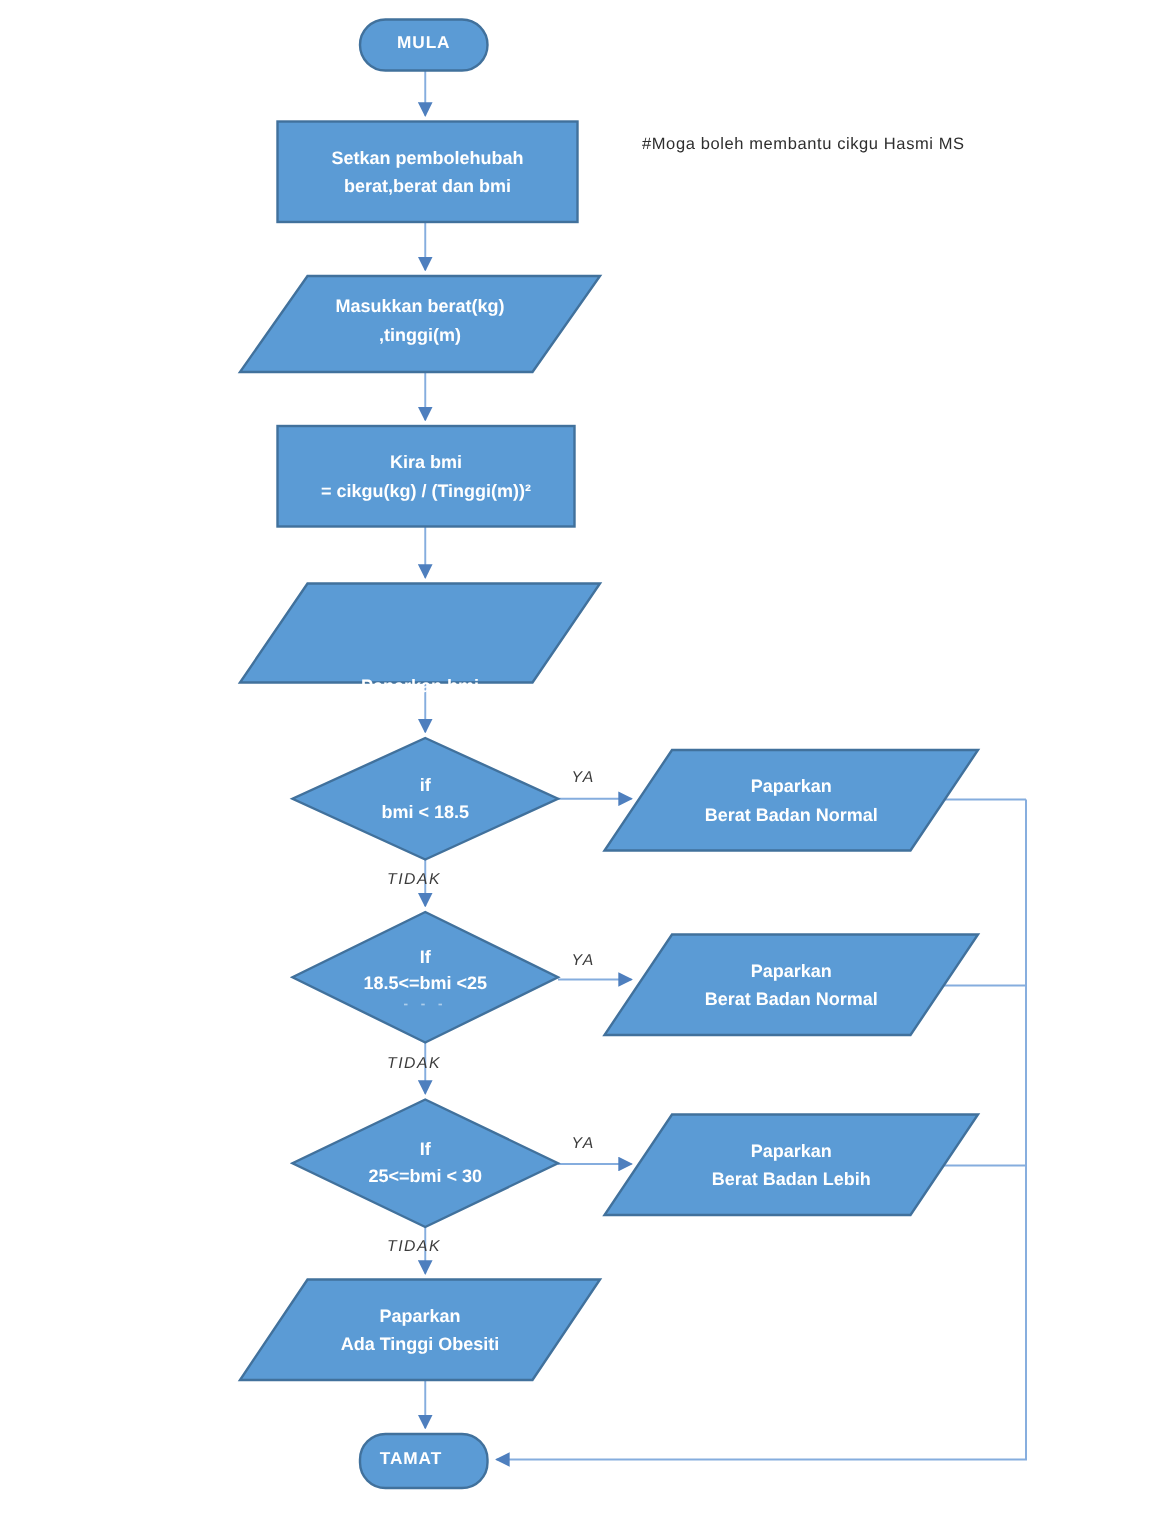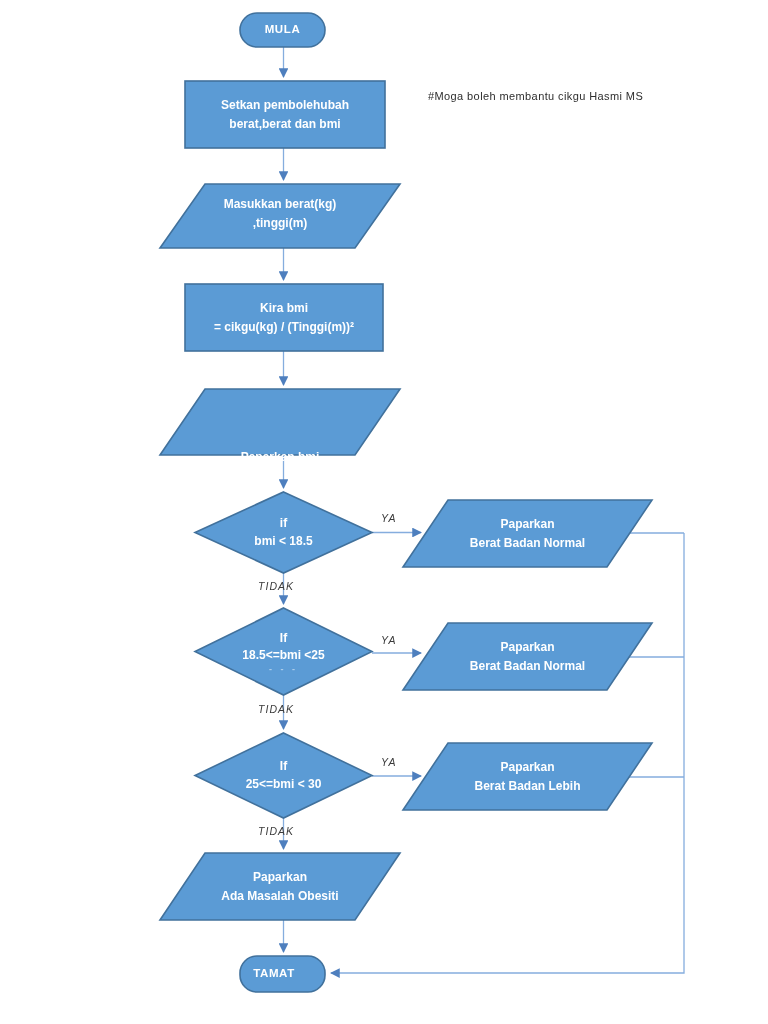--- a/index.html
+++ b/index.html
@@ -152,21 +152,21 @@
     <div>25&lt;=bmi &lt; 30</div>
   </div>
 
   <div class="txt" style="left:403px;top:743px;width:249px;height:67px;">
     <div>Paparkan</div>
     <div>Berat Badan Lebih</div>
   </div>
 
   <div class="txt" style="left:160px;top:853px;width:240px;height:67px;">
     <div>Paparkan</div>
-    <div>Ada Masalah Obesiti</div>
+    <div>Ada Tinggi Obesiti</div>
   </div>
 
   <div class="txt terminator-txt" style="left:240px;top:956px;width:68px;height:36px;border-radius:15px;">TAMAT</div>
 
   <div class="edge-label" style="left:381px;top:512px;">YA</div>
   <div class="edge-label" style="left:381px;top:634px;">YA</div>
   <div class="edge-label" style="left:381px;top:756px;">YA</div>
   <div class="edge-label centered" style="left:234px;top:580px;">TIDAK</div>
   <div class="edge-label centered" style="left:234px;top:703px;">TIDAK</div>
   <div class="edge-label centered" style="left:234px;top:825px;">TIDAK</div>

